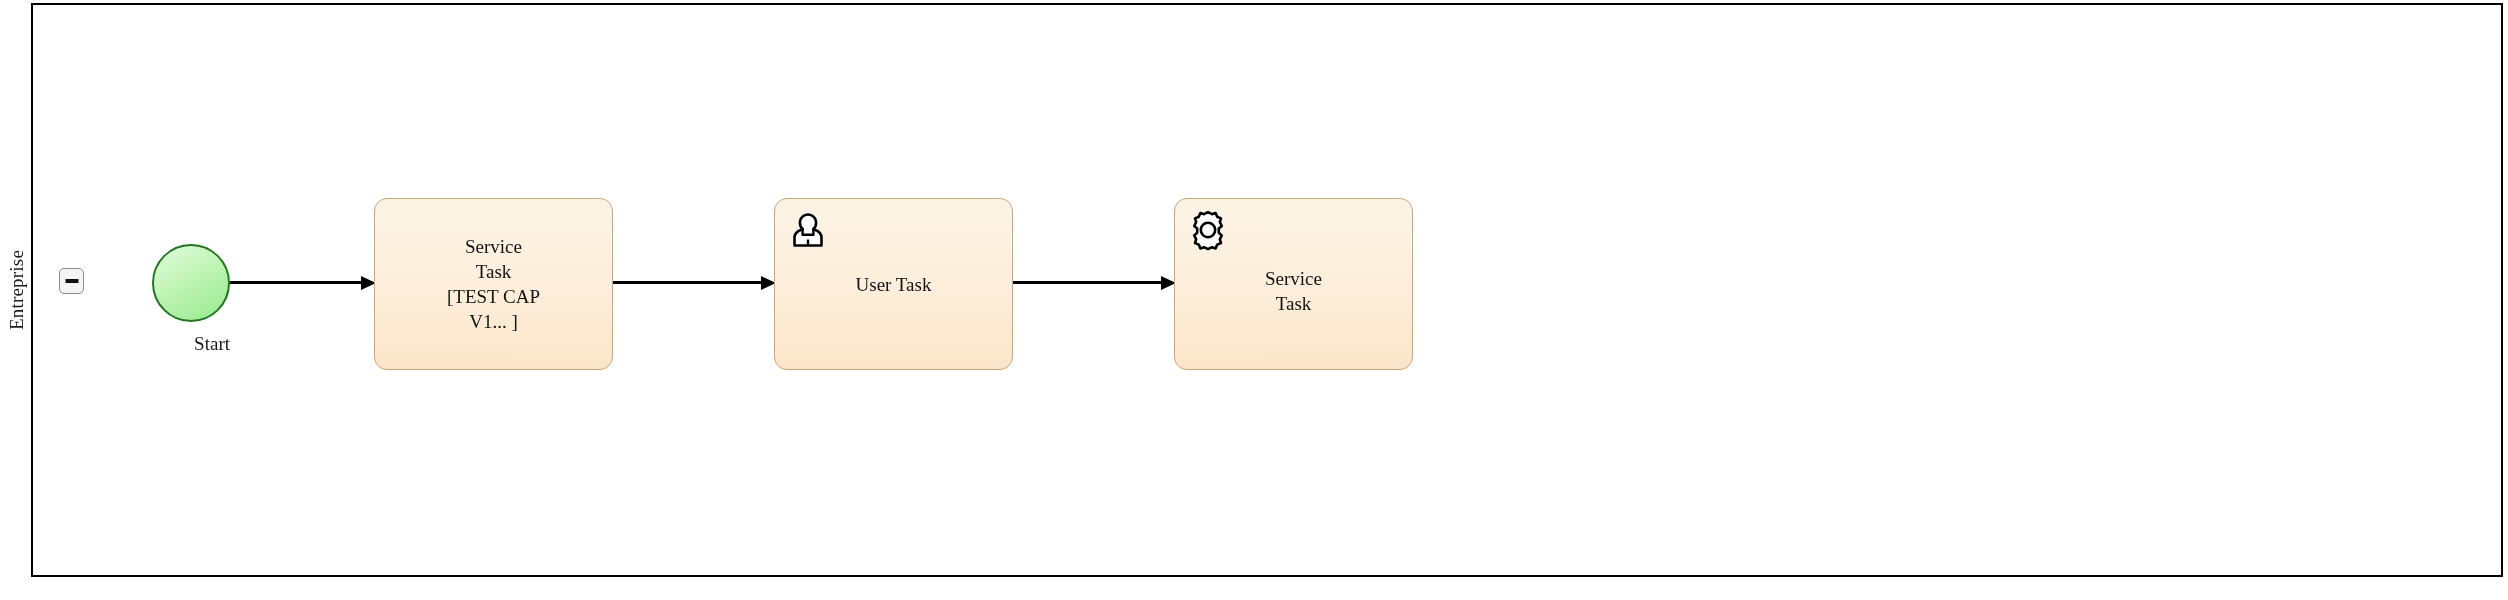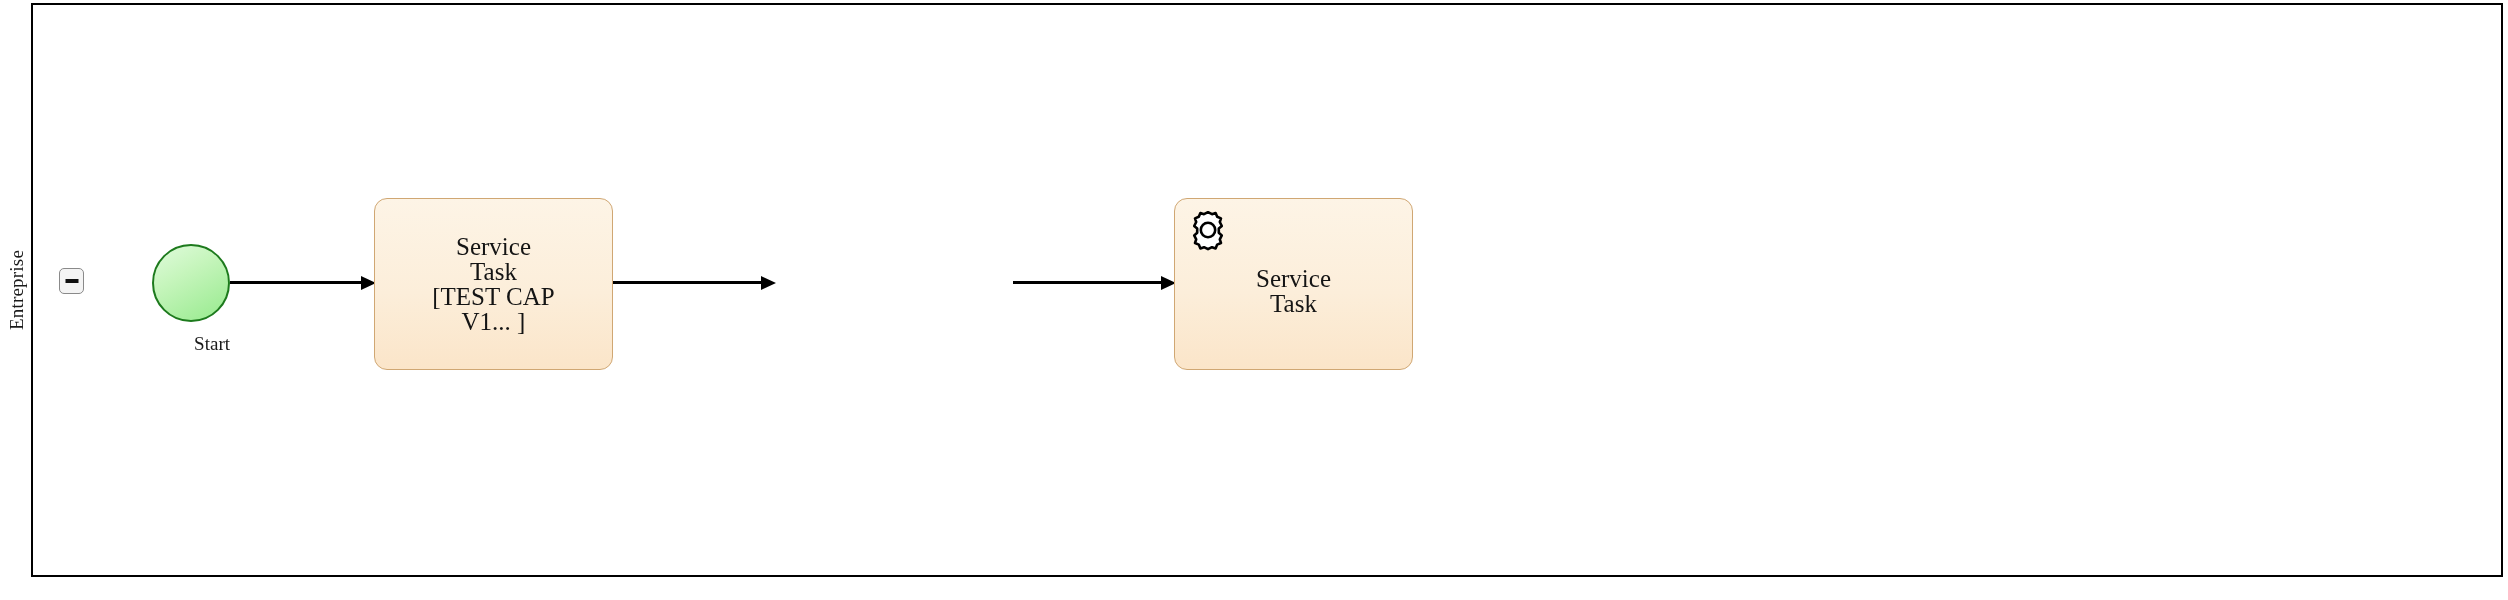--- a/index.html
+++ b/index.html
@@ -117,21 +117,21 @@
     box-sizing: border-box;
     background: linear-gradient(180deg, #fdf4e6 0%, #fceeda 55%, #fbe5c9 100%);
   }
   .task .task-text {
     position: absolute;
     left: 0;
     top: 50%;
     transform: translateY(-50%);
     width: 100%;
     text-align: center;
-    font-size: 25px;
+    font-size: 19px;
     line-height: 25px;
     color: #141414;
     padding: 0 20px;
     box-sizing: border-box;
     white-space: pre-line;
   }
   .task.has-icon .task-text {
     transform: translateY(-50%);
   }
 
@@ -212,20 +212,34 @@
 Task
 [TEST CAP
 V1... ]</div>
   </div>
 
   <div class="flow" id="flow-2">
     <div class="flow-line"></div>
     <div class="flow-arrow"></div>
   </div>
 
+  <div class="task has-icon" id="task-2">
+    <span class="task-icon">
+      <svg viewBox="0 0 44 44" width="44" height="44" aria-hidden="true">
+        <path d="M22 6.5c-4.6 0-8.1 3.6-8.1 8.2 0 2.6 1.1 4.9 2.9 6.4
+                 -0.3 0.2 -0.6 0.3 -0.9 0.5
+                 -4.3 1.4 -7.4 4.4 -7.4 8.2 v7.7 h27 v-7.7
+                 c0 -3.8 -3.1 -6.8 -7.4 -8.2 -0.3 -0.2 -0.6 -0.3 -0.9 -0.5
+                 1.8 -1.5 2.9 -3.8 2.9 -6.4 0 -4.6 -3.5 -8.2 -8.1 -8.2 z" fill="#ffffff" stroke="#000000" stroke-width="2.6" stroke-linejoin="round"></path>
+        <path d="M16.6 21.6 v5.2 h10.8 v-5.2" fill="none" stroke="#000000" stroke-width="2.4" stroke-linejoin="round"></path>
+        <line x1="22" y1="31.5" x2="22" y2="37.5" stroke="#000000" stroke-width="2.4"></line>
+      </svg>
+    </span>
+    <div class="task-text">User Task</div>
+  </div>
 
   <div class="flow" id="flow-3">
     <div class="flow-line"></div>
     <div class="flow-arrow"></div>
   </div>
 
   <div class="task has-icon" id="task-3">
     <span class="task-icon">
       <svg viewBox="0 0 44 44" width="44" height="44" aria-hidden="true">
         <path d="M22 4.2 l4.0 2.0 3.6 -1.2 1.6 3.8 3.8 1.6 -1.2 3.6

